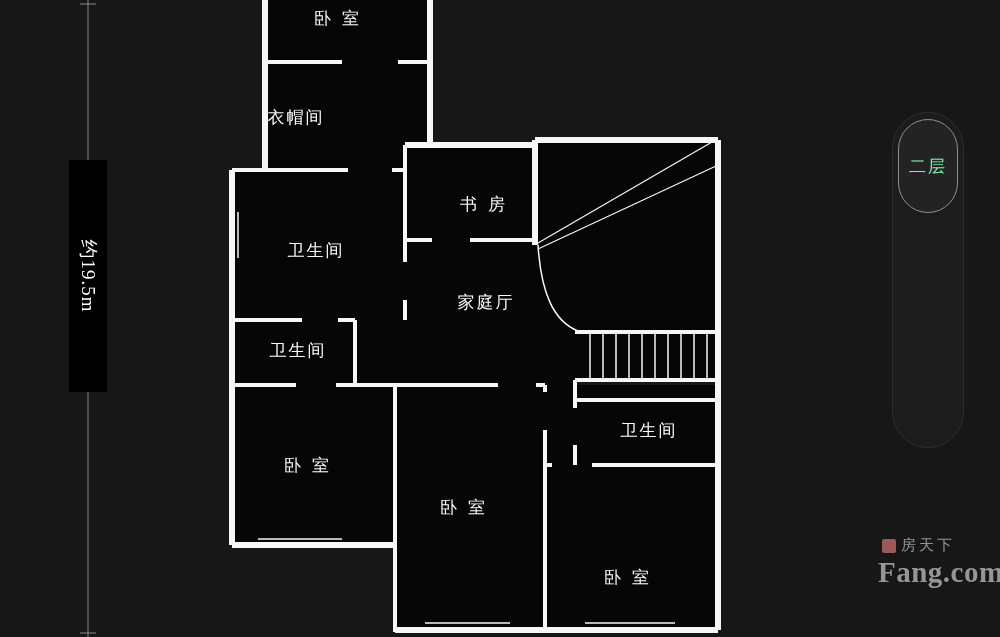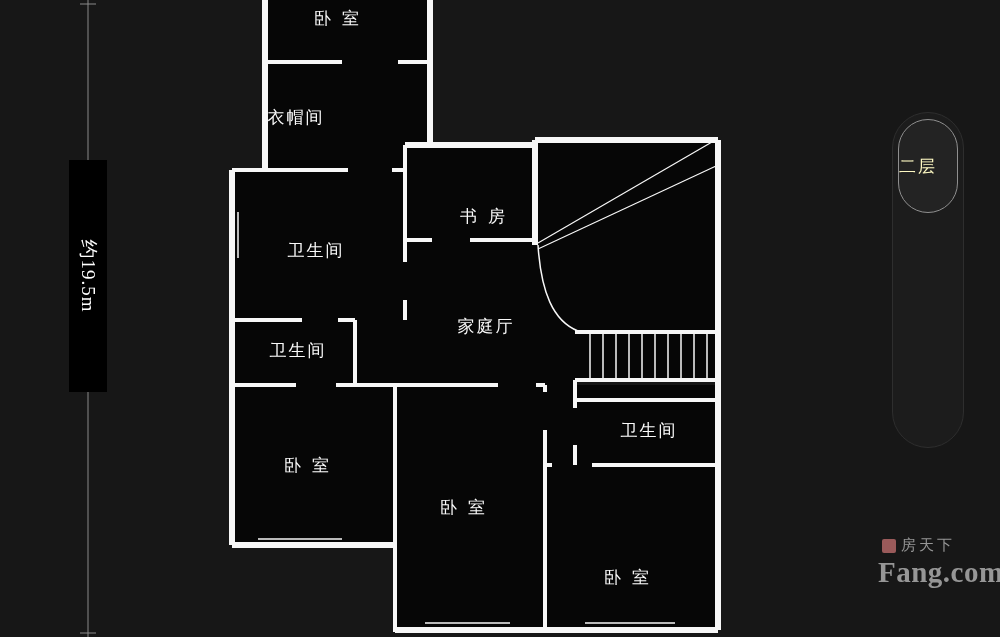--- a/index.html
+++ b/index.html
@@ -23,22 +23,22 @@
     transform:rotate(90deg);color:#fff;font-size:19px;letter-spacing:1px;white-space:nowrap;
   }
   
   .floor-selector{
     position:absolute;left:892px;top:112px;width:72px;height:336px;
     border-radius:36px;background:#1c1c1c;border:1px solid #2e2e2e;
     box-sizing:border-box;display:flex;flex-direction:column;align-items:center;
     padding:6px 0;z-index:5;
   }
   .floor-option{
-    color:#fef9c3;font-size:17px;letter-spacing:2px;
-    display:flex;align-items:center;cursor:pointer;
+    color:#86efac;font-size:17px;letter-spacing:2px;
+    display:flex;align-items:center;justify-content:center;cursor:pointer;
   }
   .floor-option.selected{
     width:58px;height:92px;flex:none;
     border:1px solid #8f8f8f;border-radius:30px;background:#232323;
   }
   .floor-option.plain{flex:1;width:100%;}
   
   .logo{position:absolute;left:830px;top:536px;width:150px;color:#969696;z-index:5;margin-left:48px;}
   .logo-top{display:flex;align-items:center;gap:5px;font-size:15px;letter-spacing:3px;padding-left:4px;}
   .logo-icon{
@@ -114,23 +114,23 @@
 
     <g stroke="#8a8a8a" stroke-width="1" fill="none">
       <path d="M88,0 V637"></path>
       <path d="M80,4 H96"></path>
       <path d="M80,633 H96"></path>
     </g>
   </svg>
 
   <div class="room-label wide" style="left:336px;top:18px">卧室</div>
   <div class="room-label" style="left:296px;top:117px">衣帽间</div>
-  <div class="room-label wide" style="left:482px;top:216px">书房</div>
+  <div class="room-label wide" style="left:482px;top:204px">书房</div>
   <div class="room-label" style="left:316px;top:250px">卫生间</div>
-  <div class="room-label" style="left:486px;top:326px">家庭厅</div>
+  <div class="room-label" style="left:486px;top:302px">家庭厅</div>
   <div class="room-label" style="left:298px;top:350px">卫生间</div>
   <div class="room-label wide" style="left:306px;top:465px">卧室</div>
   <div class="room-label wide" style="left:462px;top:507px">卧室</div>
   <div class="room-label" style="left:649px;top:430px">卫生间</div>
   <div class="room-label wide" style="left:626px;top:577px">卧室</div>
 
   <div class="dim-box">
     <div class="dim-text">约19.5m</div>
   </div>
 

